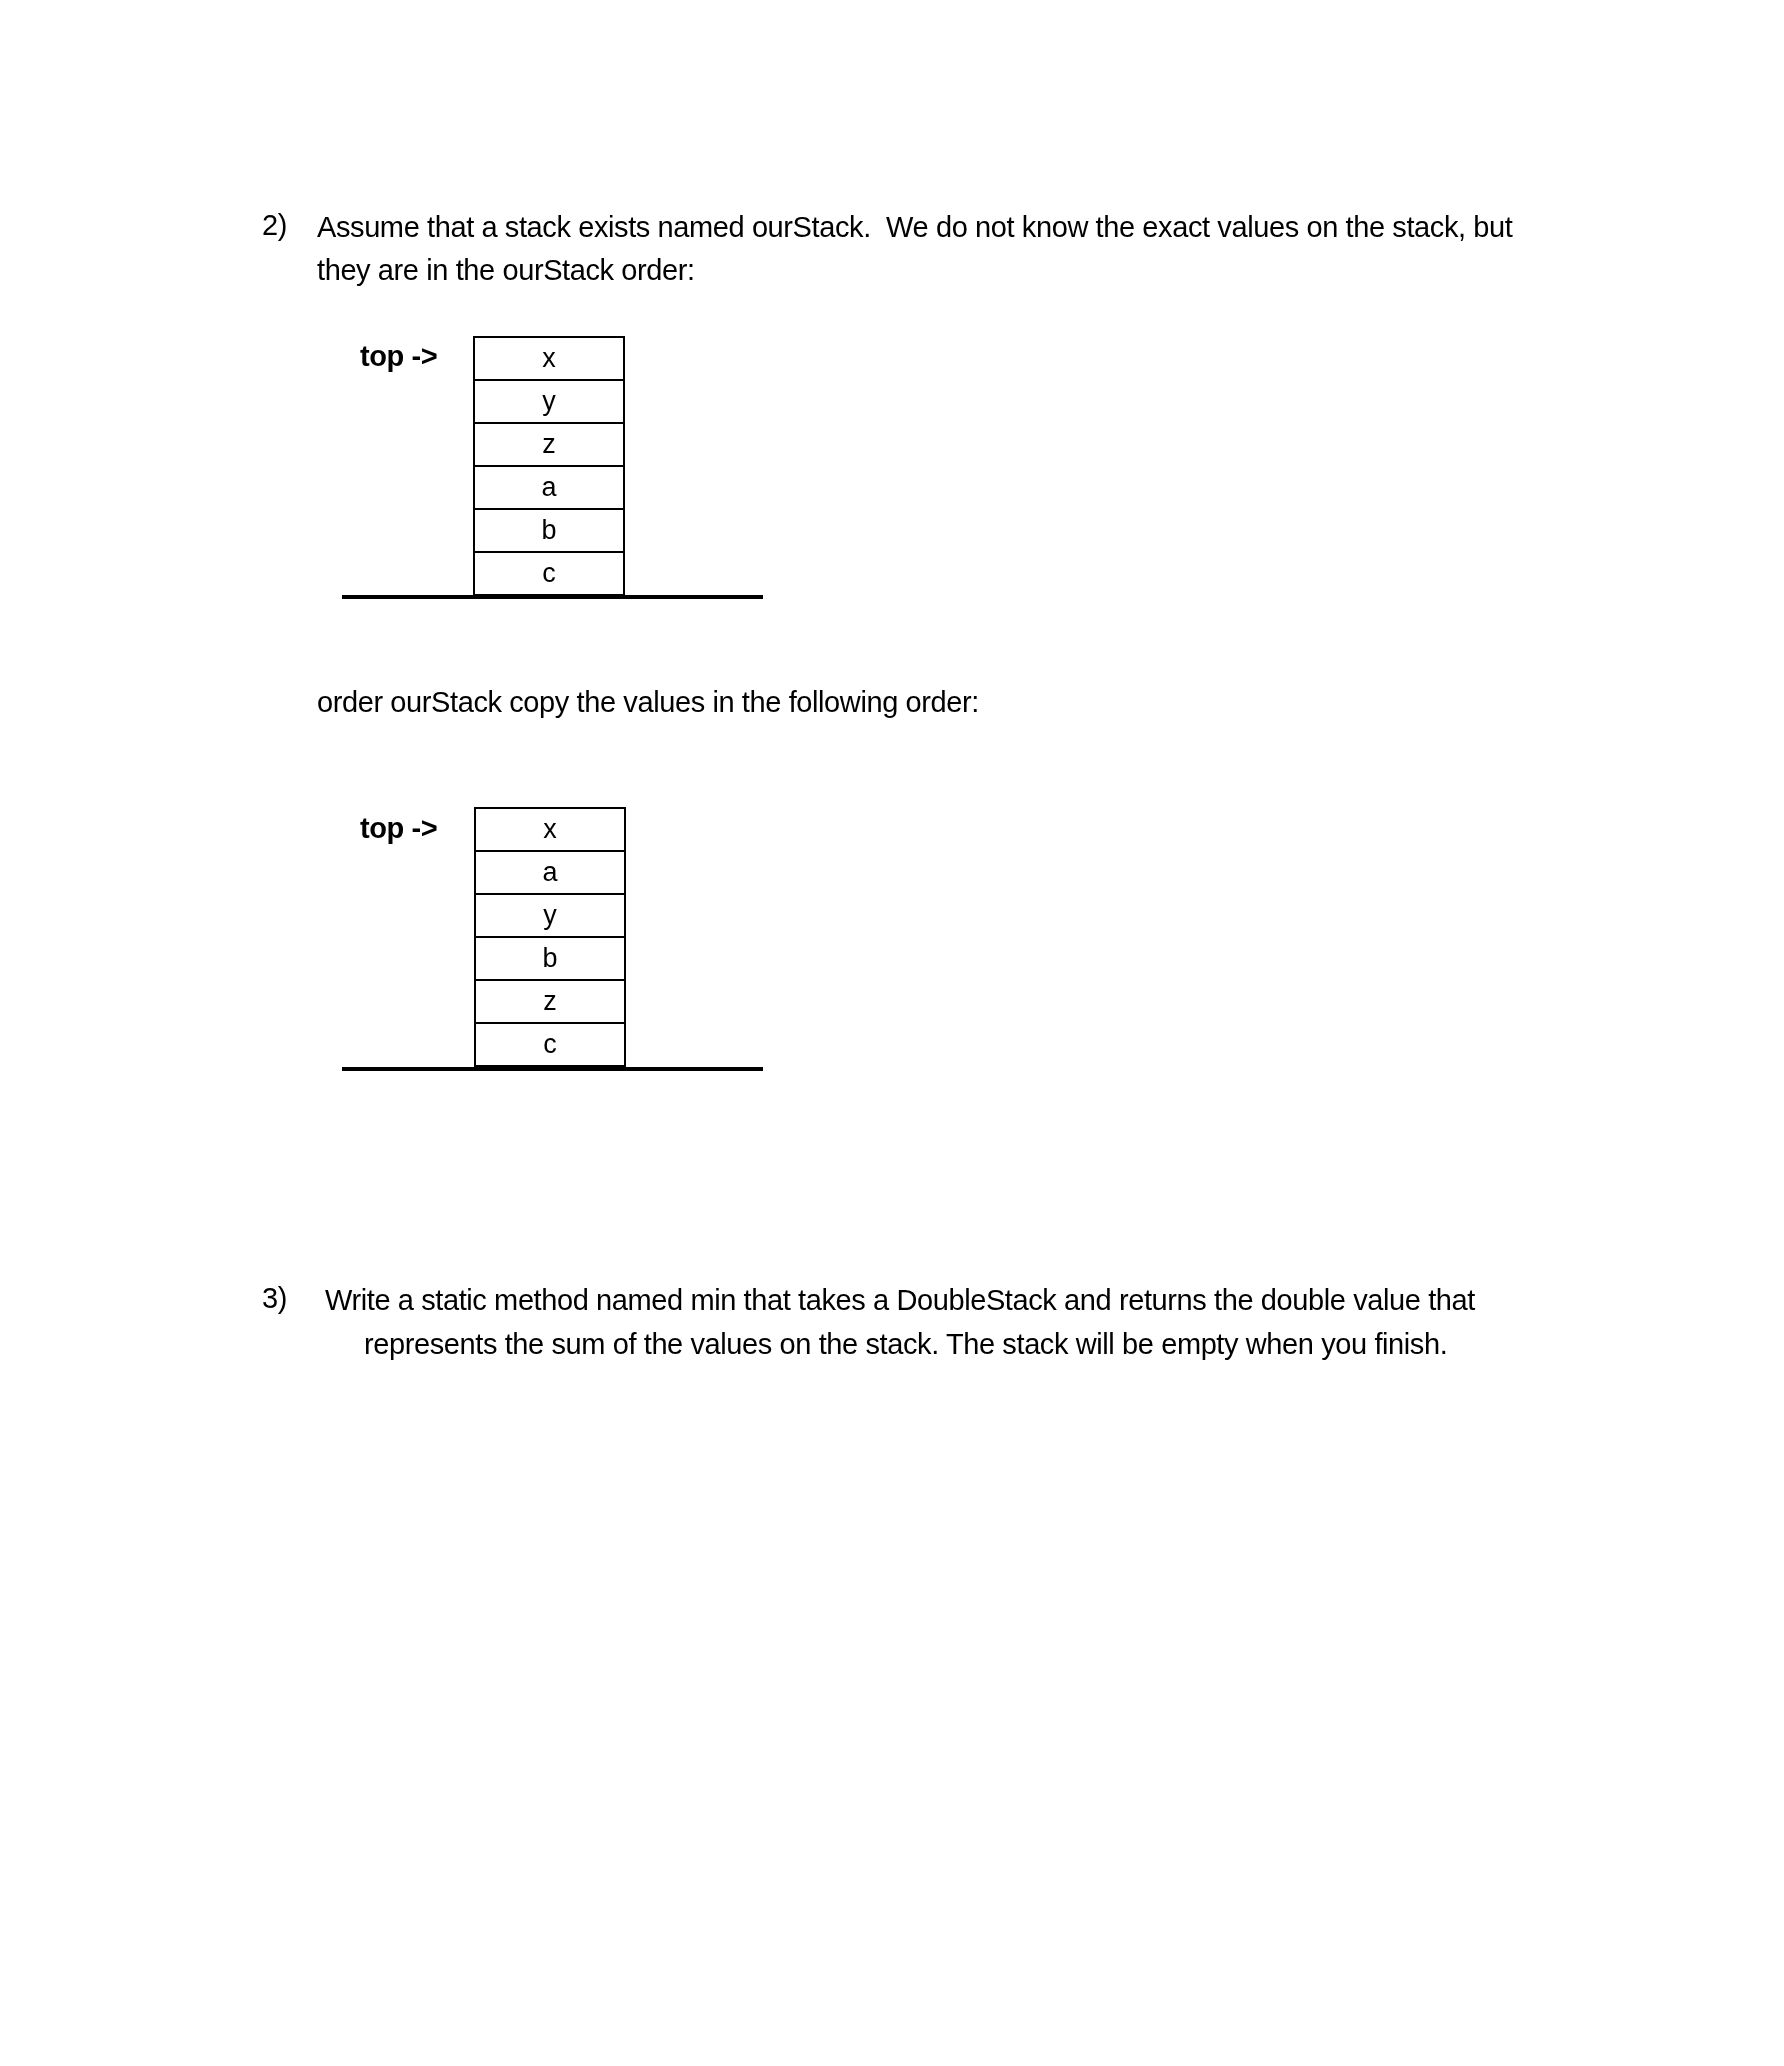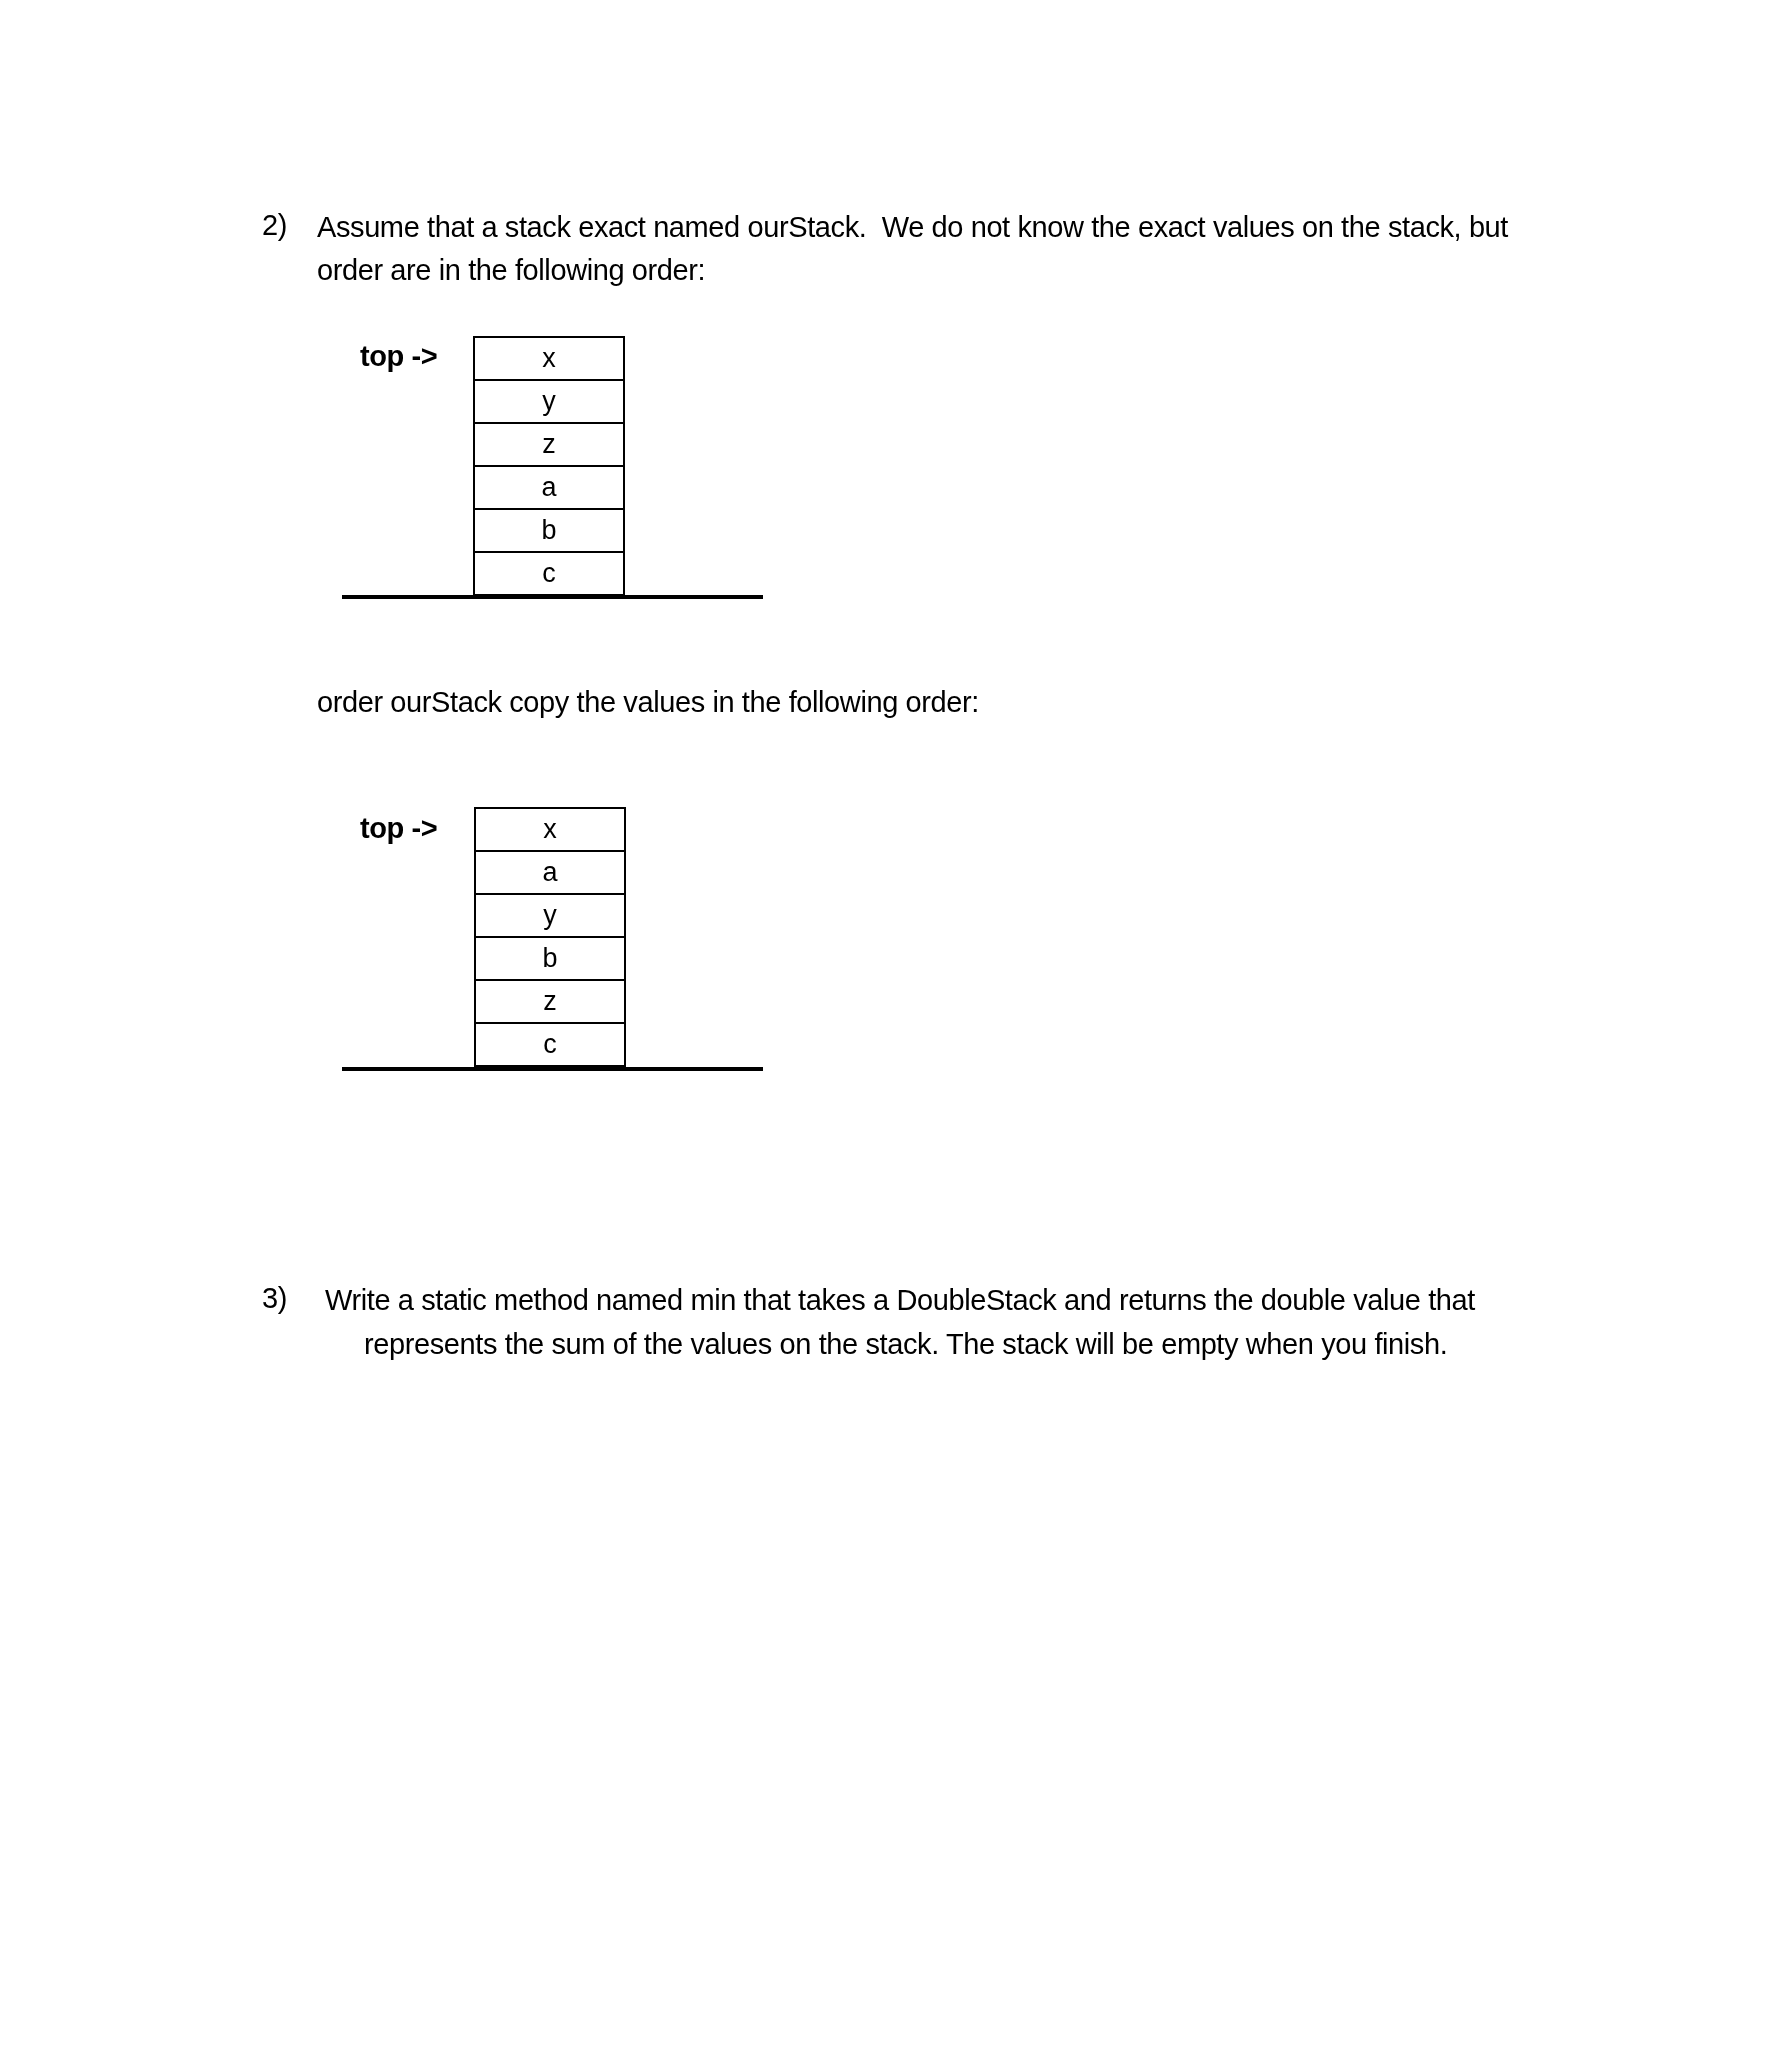--- a/index.html
+++ b/index.html
@@ -54,23 +54,23 @@
     white-space: pre;
   }
 </style>
 </head>
 <body>
 
 <div class="page">
 
   <div class="abs qnum" style="left:262px; top:209px;">2)</div>
 
-  <div class="abs line" style="left:317px; top:209px;"><span>Assume that a stack exact named </span><span class="b">ourStack</span><span>.  We do not know the exact values on the stack, but</span></div>
+  <div class="abs line" style="left:317px; top:209px;"><span>Assume that a stack exists named </span><span class="b">ourStack</span><span>.  We do not know the exact values on the stack, but</span></div>
 
-  <div class="abs line" style="left:317px; top:252px;">order are in the following order:</div>
+  <div class="abs line" style="left:317px; top:252px;">they are in the ourStack order:</div>
 
   <div class="toplabel" style="left:360px; top:340px;">top -&gt;</div>
 
   <div class="stack" style="left:473px; top:336px;">
     <div class="cell">x</div>
     <div class="cell">y</div>
     <div class="cell">z</div>
     <div class="cell">a</div>
     <div class="cell">b</div>
     <div class="cell">c</div>

